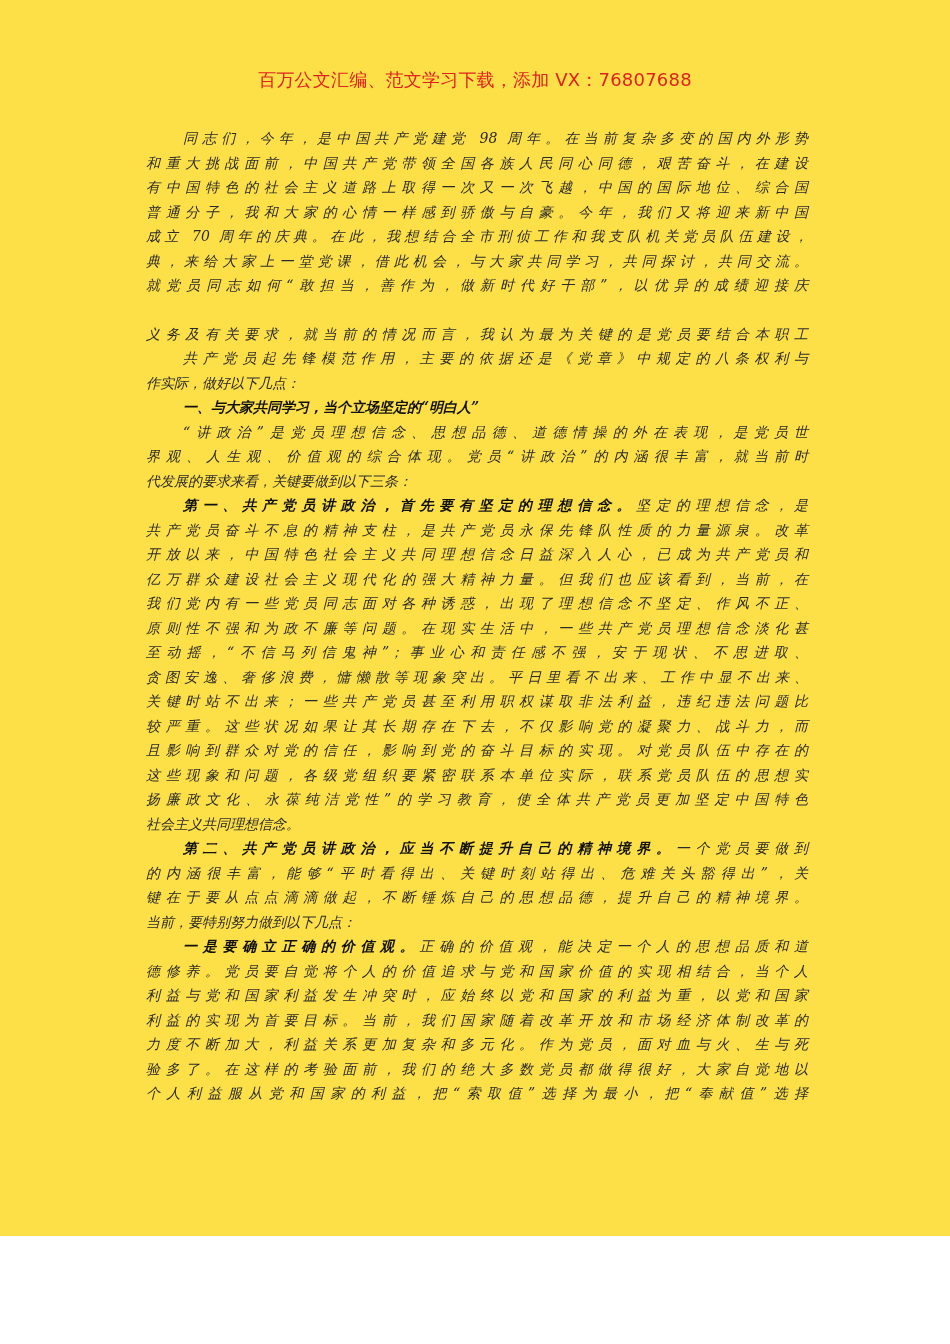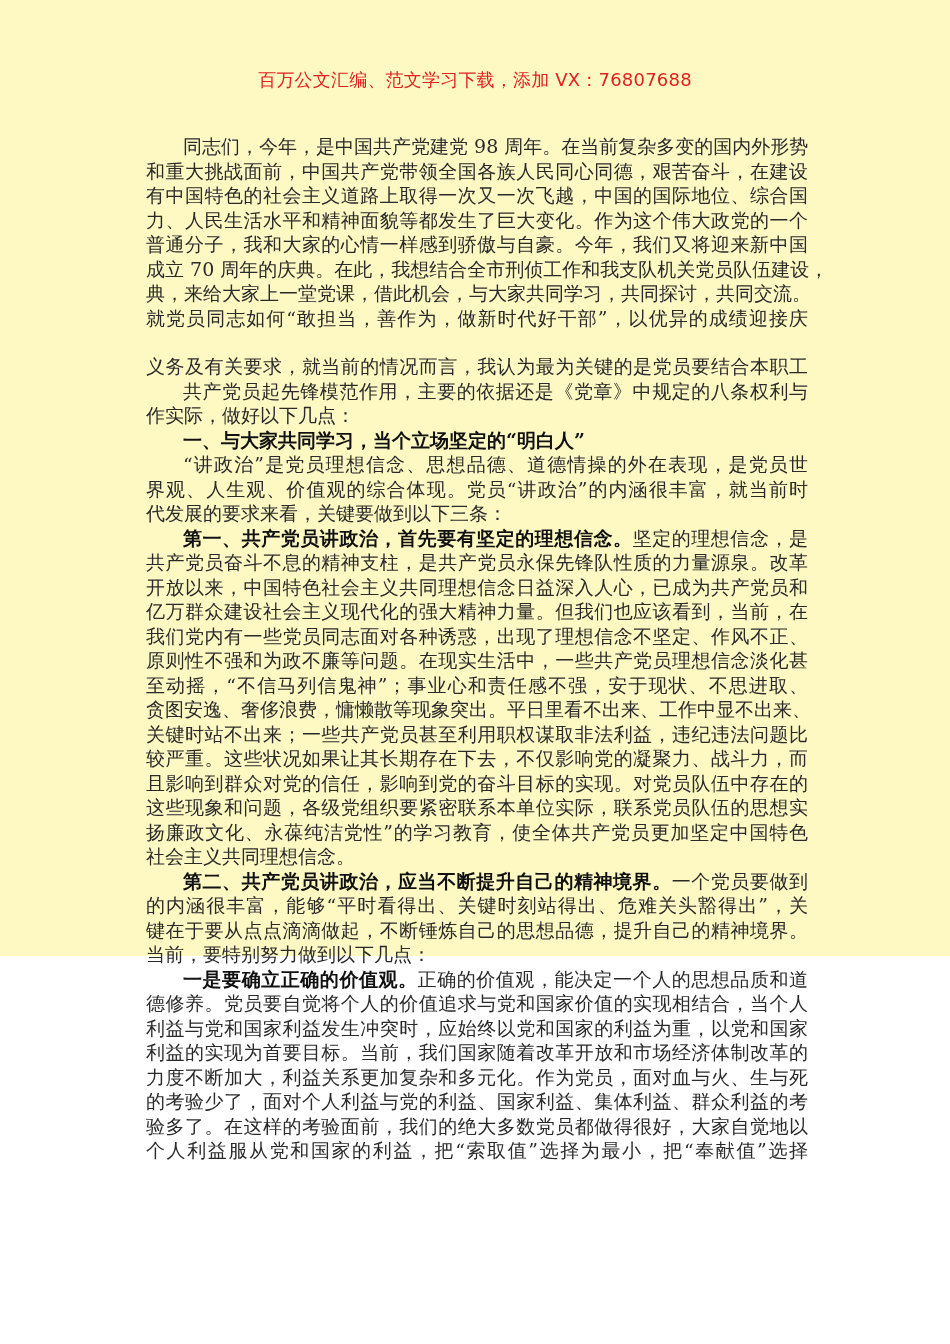--- a/index.html
+++ b/index.html
@@ -1,26 +1,26 @@
 <!DOCTYPE html>
 <html><head>
 <meta charset="utf-8">
 <style>
   html, body { margin: 0; padding: 0; background: #ffffff; }
   body { width: 950px; height: 1344px; position: relative; overflow: hidden; }
-  .page { position: absolute; left: 0; top: 0; width: 950px; height: 956px; background: #fef9c3; }
+  .page { position: absolute; left: 0; top: 0; width: 950px; height: 1236px; background: #fde047; }
   .header {
     position: absolute; left: 0; top: 66px; width: 950px; text-align: center;
     font-family: "DejaVu Sans", "Liberation Sans", sans-serif;
     font-size: 18px; color: #e0211f; letter-spacing: 0.2px; line-height: 28px;
   }
   .body-block {
-    position: absolute; left: 146px; top: 134px; width: 670px;
+    position: absolute; left: 146px; top: 126px; width: 670px;
     font-family: "DejaVu Serif", "Liberation Serif", serif;
-    font-size: 19px; color: #2a2a2a;
+    font-size: 14px; color: #2a2a2a; font-style: italic;
   }
   .line {
     height: 24.5px; line-height: 24.5px; white-space: nowrap;
     text-align: justify; text-align-last: justify; width: 662px;
   }
   .line.last { text-align-last: left; }
   .line.indent { padding-left: 37px; width: 625px; }
   .gap { height: 24px; }
   .b { font-weight: bold; color: #111; }
 </style>
@@ -30,21 +30,20 @@
 <div class="page">
 
   <div class="header">百万公文汇编、范文学习下载，添加 VX：76807688</div>
 
   <div class="body-block">
 
     <div>
       <div class="line indent">同志们，今年，是中国共产党建党 98 周年。在当前复杂多变的国内外形势</div>
       <div class="line">和重大挑战面前，中国共产党带领全国各族人民同心同德，艰苦奋斗，在建设</div>
       <div class="line">有中国特色的社会主义道路上取得一次又一次飞越，中国的国际地位、综合国</div>
-      <div class="line">力、人民生活水平和精神面貌等都发生了巨大变化。作为这个伟大政党的一个</div>
       <div class="line">普通分子，我和大家的心情一样感到骄傲与自豪。今年，我们又将迎来新中国</div>
       <div class="line">成立 70 周年的庆典。在此，我想结合全市刑侦工作和我支队机关党员队伍建设，</div>
       <div class="line">典，来给大家上一堂党课，借此机会，与大家共同学习，共同探讨，共同交流。</div>
       <div class="line">就党员同志如何“敢担当，善作为，做新时代好干部”，以优异的成绩迎接庆</div>
     </div>
 
     <div class="gap"></div>
 
     <div>
       <div class="line">义务及有关要求，就当前的情况而言，我认为最为关键的是党员要结合本职工</div>
@@ -83,19 +82,18 @@
       <div class="line">键在于要从点点滴滴做起，不断锤炼自己的思想品德，提升自己的精神境界。</div>
       <div class="line last">当前，要特别努力做到以下几点：</div>
     </div>
 
     <div>
       <div class="line indent"><span class="b">一是要确立正确的价值观。</span><span>正确的价值观，能决定一个人的思想品质和道</span></div>
       <div class="line">德修养。党员要自觉将个人的价值追求与党和国家价值的实现相结合，当个人</div>
       <div class="line">利益与党和国家利益发生冲突时，应始终以党和国家的利益为重，以党和国家</div>
       <div class="line">利益的实现为首要目标。当前，我们国家随着改革开放和市场经济体制改革的</div>
       <div class="line">力度不断加大，利益关系更加复杂和多元化。作为党员，面对血与火、生与死</div>
-      <div class="line">的考验少了，面对个人利益与党的利益、国家利益、集体利益、群众利益的考</div>
       <div class="line">验多了。在这样的考验面前，我们的绝大多数党员都做得很好，大家自觉地以</div>
       <div class="line">个人利益服从党和国家的利益，把“索取值”选择为最小，把“奉献值”选择</div>
     </div>
 
   </div>
 </div>
 
 </body></html>

